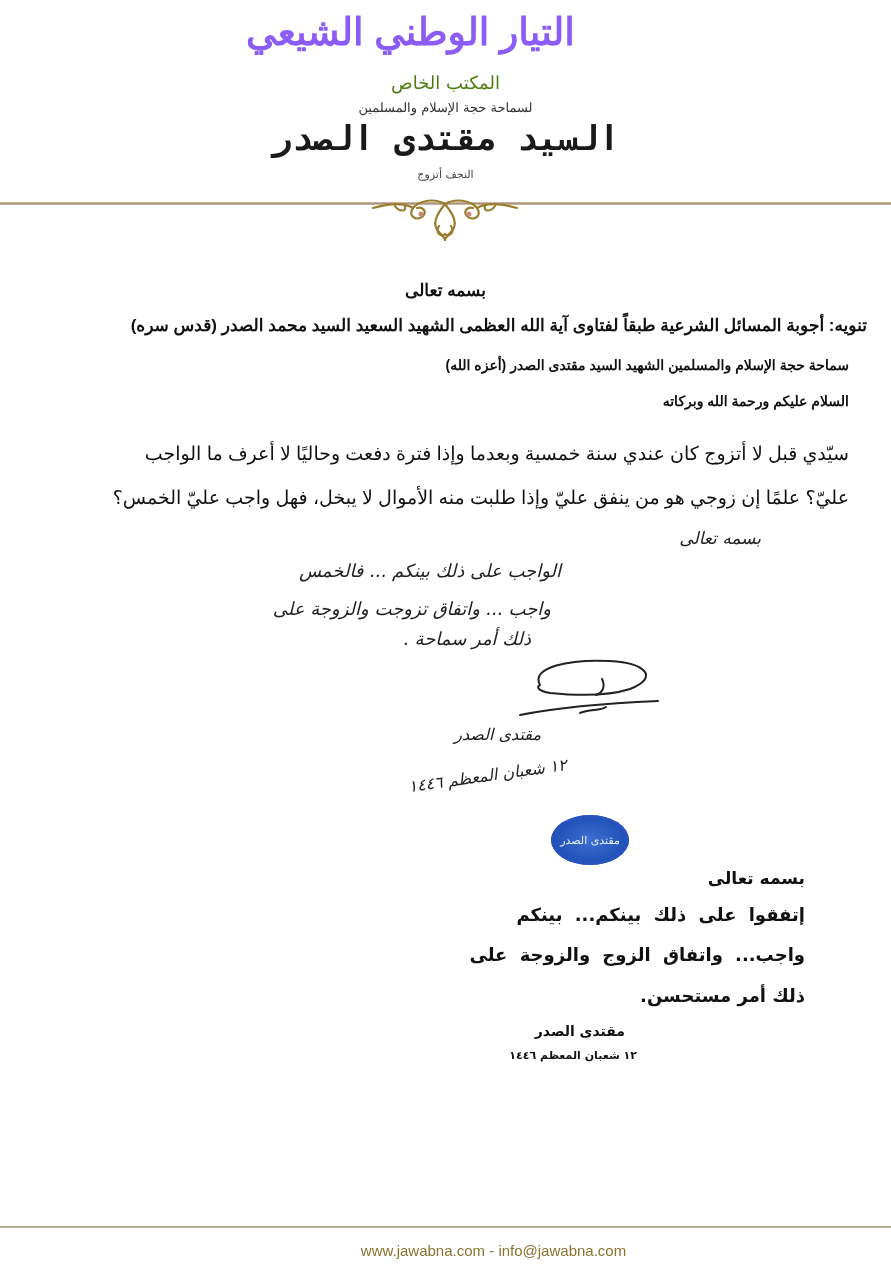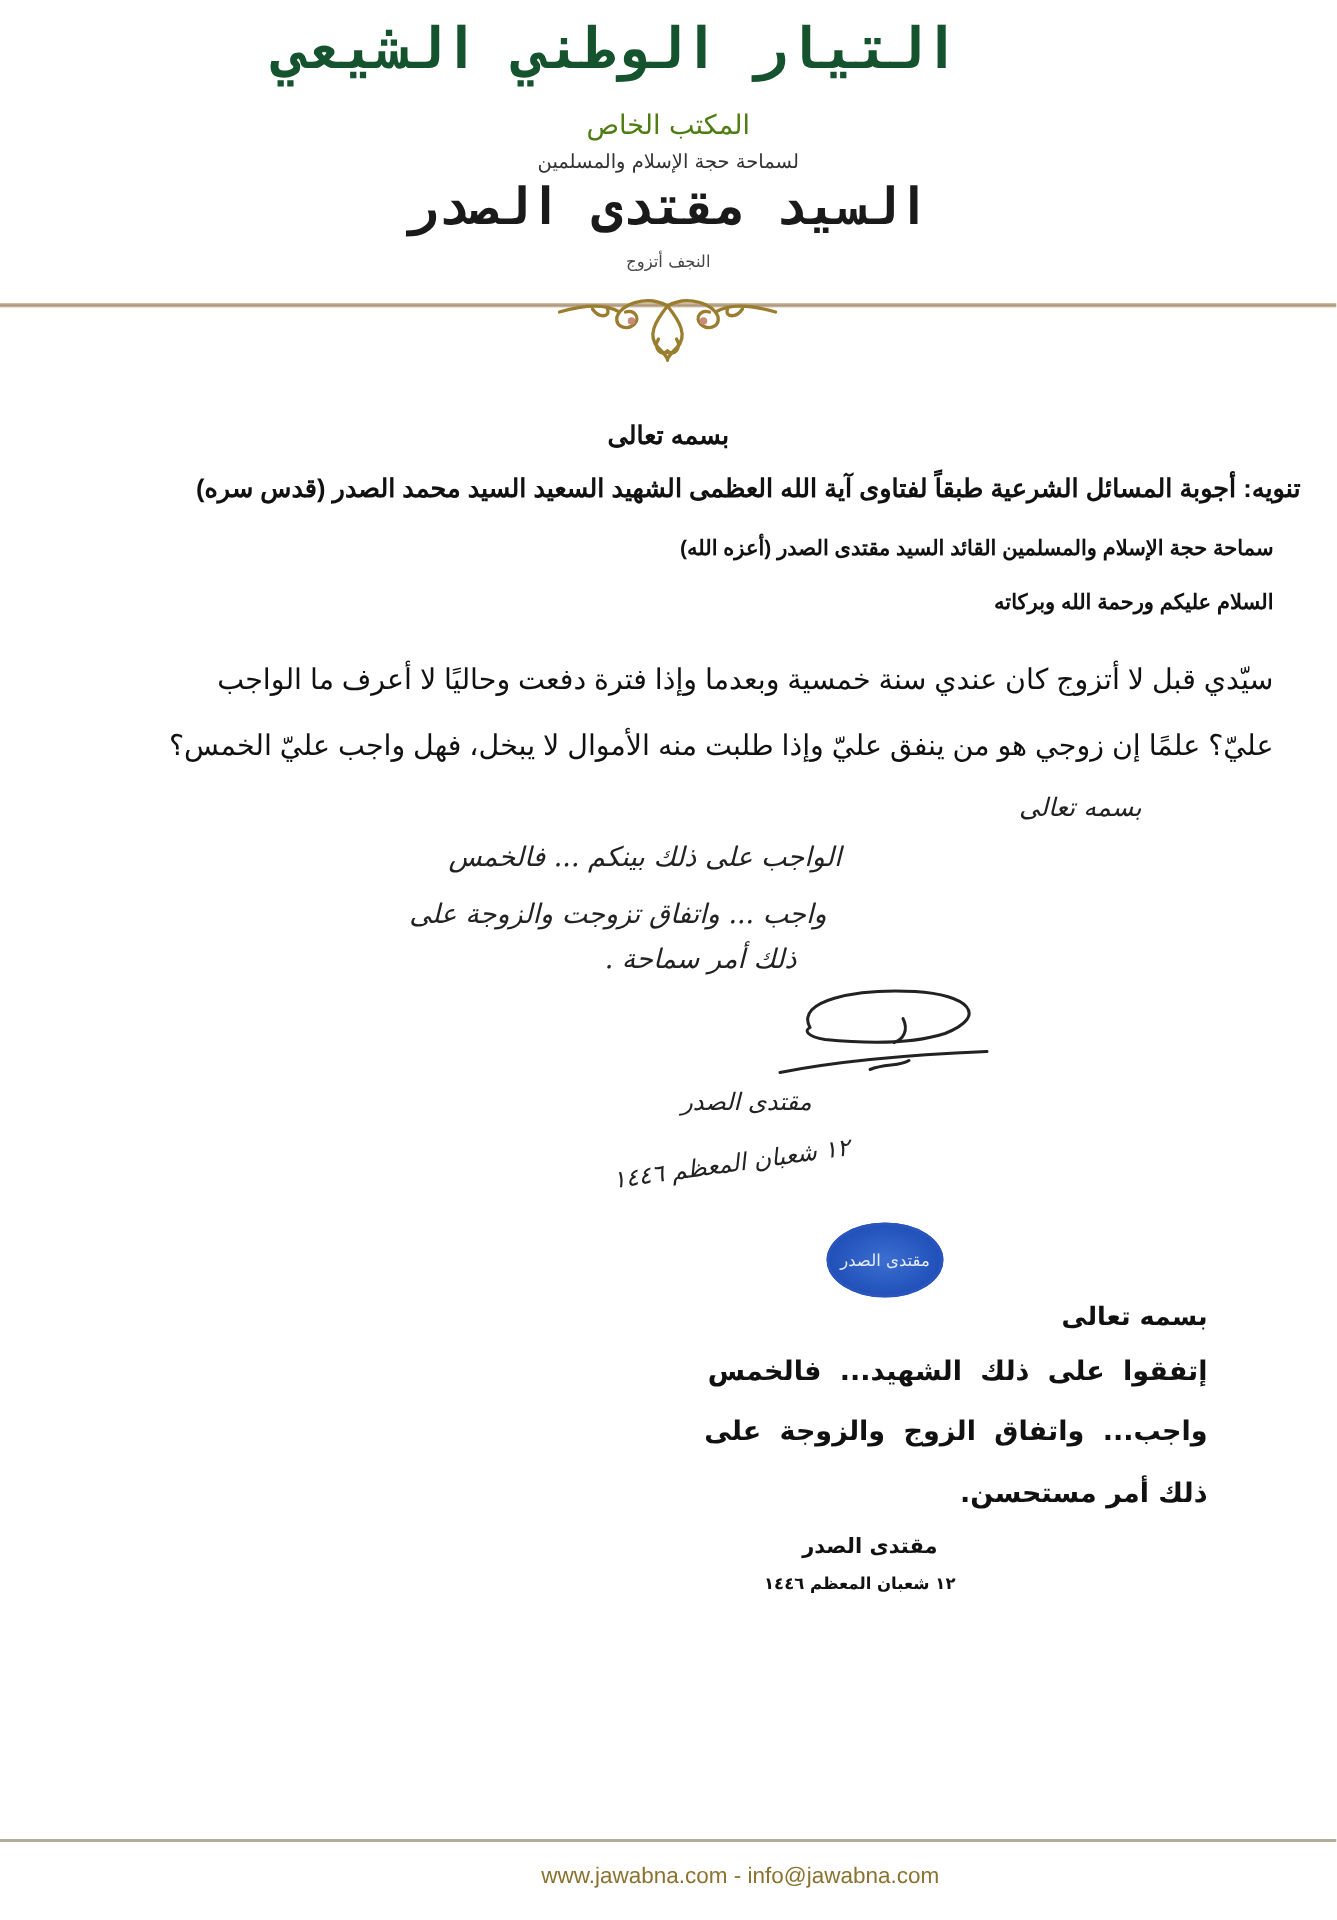--- a/index.html
+++ b/index.html
@@ -4,21 +4,21 @@
 <style>
   html, body { margin: 0; padding: 0; }
   body {
     width: 891px; height: 1280px; background: #ffffff; position: relative; overflow: hidden;
     font-family: "DejaVu Sans", sans-serif; color: #111;
   }
   .abs { position: absolute; }
   
   .lh-title {
     left: 0; width: 821px; top: 10px; text-align: center; direction: rtl;
-    font-family: Liberation Mono, monospace; font-size: 38px; font-weight: bold; color: #14532d;
+    font-family: Liberation Sans, sans-serif; font-size: 38px; font-weight: bold; color: #8b5cf6;
     letter-spacing: 1px;
   }
   .lh-office { left: 0; width: 891px; top: 72px; text-align: center; direction: rtl;
     font-family: "DejaVu Serif", serif; font-size: 18px; color: #4d7c0f; }
   .lh-for { left: 0; width: 891px; top: 100px; text-align: center; direction: rtl;
     font-family: "DejaVu Serif", serif; font-size: 13px; color: #333; }
   .lh-name { left: 0; width: 891px; top: 118px; text-align: center; direction: rtl;
     font-family: Liberation Mono, monospace; font-size: 34px; font-weight: bold; color: #1a1a1a; }
   .lh-city { left: 0; width: 891px; top: 168px; text-align: center; direction: rtl;
     font-family: "DejaVu Serif", serif; font-size: 11px; color: #444; }
@@ -86,21 +86,21 @@
     <path d="M74 30 C70 36, 76 42, 80 38 C84 42, 90 36, 86 30"></path>
     <path d="M30 10 C34 16, 42 16, 40 10"></path>
     <path d="M130 10 C126 16, 118 16, 120 10"></path>
   </g>
   <circle cx="56" cy="18" r="2.5" fill="#c98a7a"></circle>
   <circle cx="104" cy="18" r="2.5" fill="#c98a7a"></circle>
 </svg>
 
 <div class="abs bism">بسمه تعالى</div>
 <div class="abs notice">تنويه: أجوبة المسائل الشرعية طبقاً لفتاوى آية الله العظمى الشهيد السعيد السيد محمد الصدر (قدس سره)</div>
-<div class="abs addressee">سماحة حجة الإسلام والمسلمين القائد السيد مقتدى الصدر (أعزه الله)</div>
+<div class="abs addressee">سماحة حجة الإسلام والمسلمين الشهيد السيد مقتدى الصدر (أعزه الله)</div>
 <div class="abs greeting">السلام عليكم ورحمة الله وبركاته</div>
 <div class="abs question">
   <div>سيّدي قبل لا أتزوج كان عندي سنة خمسية وبعدما وإذا فترة دفعت وحاليًا لا أعرف ما الواجب</div>
   <div>عليّ؟ علمًا إن زوجي هو من ينفق عليّ وإذا طلبت منه الأموال لا يبخل، فهل واجب عليّ الخمس؟</div>
 </div>
 
 <div class="abs hand hw1">بسمه تعالى</div>
 <div class="abs hand hw2">الواجب على ذلك بينكم ... فالخمس</div>
 <div class="abs hand hw3">واجب ... واتفاق تزوجت والزوجة على</div>
 <div class="abs hand hw4">ذلك أمر سماحة .</div>
@@ -114,20 +114,20 @@
   </g>
 </svg>
 <div class="abs hand hw-name">مقتدى الصدر</div>
 <div class="abs hand hw-date">١٢ شعبان المعظم ١٤٤٦</div>
 
 <div class="abs stamp">
   <span>مقتدى الصدر</span>
 </div>
 
 <div class="abs ans ans-bism">بسمه تعالى</div>
-<div class="abs ans ans-l1">إتفقوا على ذلك الشهيد... فالخمس</div>
+<div class="abs ans ans-l1">إتفقوا على ذلك بينكم... بينكم</div>
 <div class="abs ans ans-l2">واجب... واتفاق الزوج والزوجة على</div>
 <div class="abs ans ans-l3">ذلك أمر مستحسن.</div>
 <div class="abs ans-sign">مقتدى الصدر</div>
 <div class="abs ans-date">١٢ شعبان المعظم ١٤٤٦</div>
 
 <div class="abs rule-bottom"></div>
 <div class="abs footer">www.jawabna.com - info@jawabna.com</div>
 
 </body></html>

